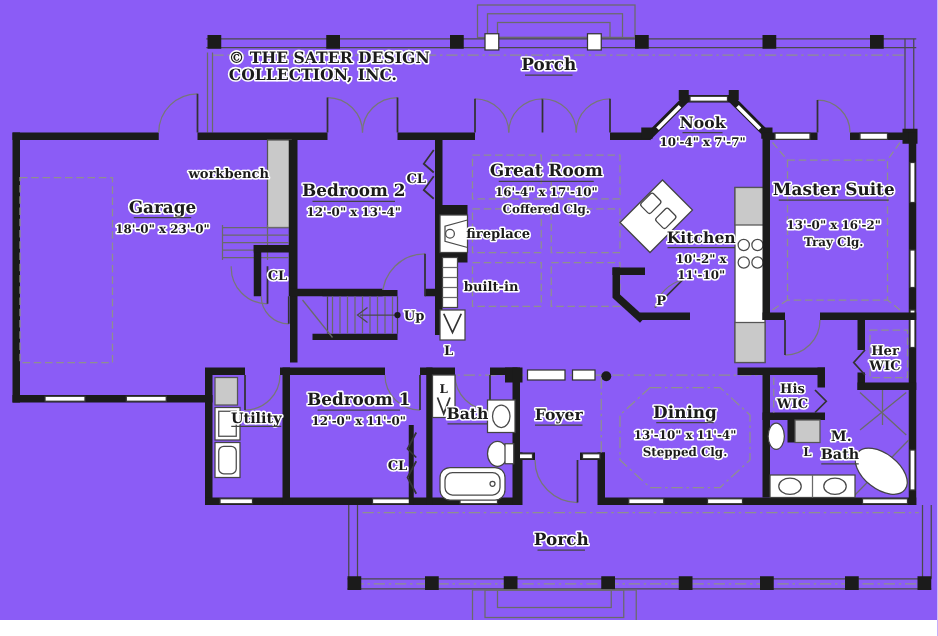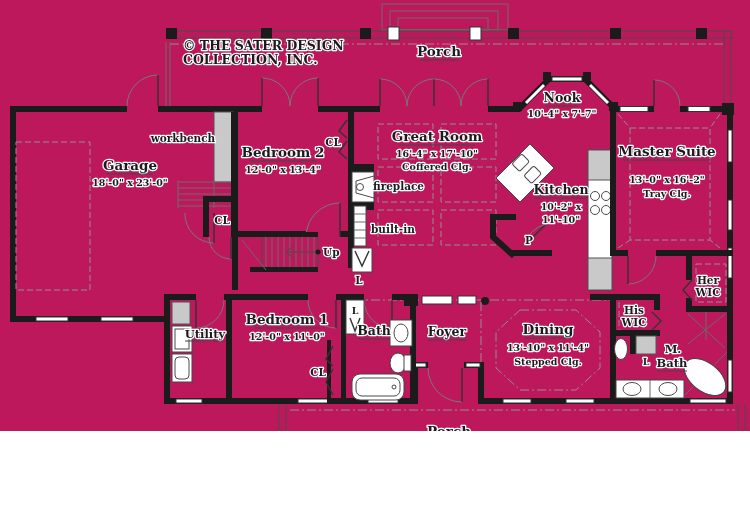--- a/index.html
+++ b/index.html
@@ -1,16 +1,16 @@
 <!DOCTYPE html>
 <html><head>
 <meta charset="utf-8">
 <style>
   html,body{margin:0;padding:0;background:#fff;}
-  #plan{position:relative;width:750px;height:431px;background:#be185d;overflow:hidden;
+  #plan{position:relative;width:750px;height:496px;background:#8b5cf6;overflow:hidden;
         font-family:"DejaVu Serif","Liberation Serif",serif;}
   svg{position:absolute;left:0;top:0;}
   text{font-family:"DejaVu Serif","Liberation Serif",serif;font-weight:700;fill:#1b1b1b;
        paint-order:stroke;stroke:#ffffff;stroke-width:2.5px;stroke-linejoin:round;}
   .t14{font-size:13.5px;}
   .t13{font-size:12.5px;}
   .t12{font-size:11.5px;}
   .t10{font-size:9.5px;}
   .t11{font-size:10.5px;}
   .mid{text-anchor:middle;}

